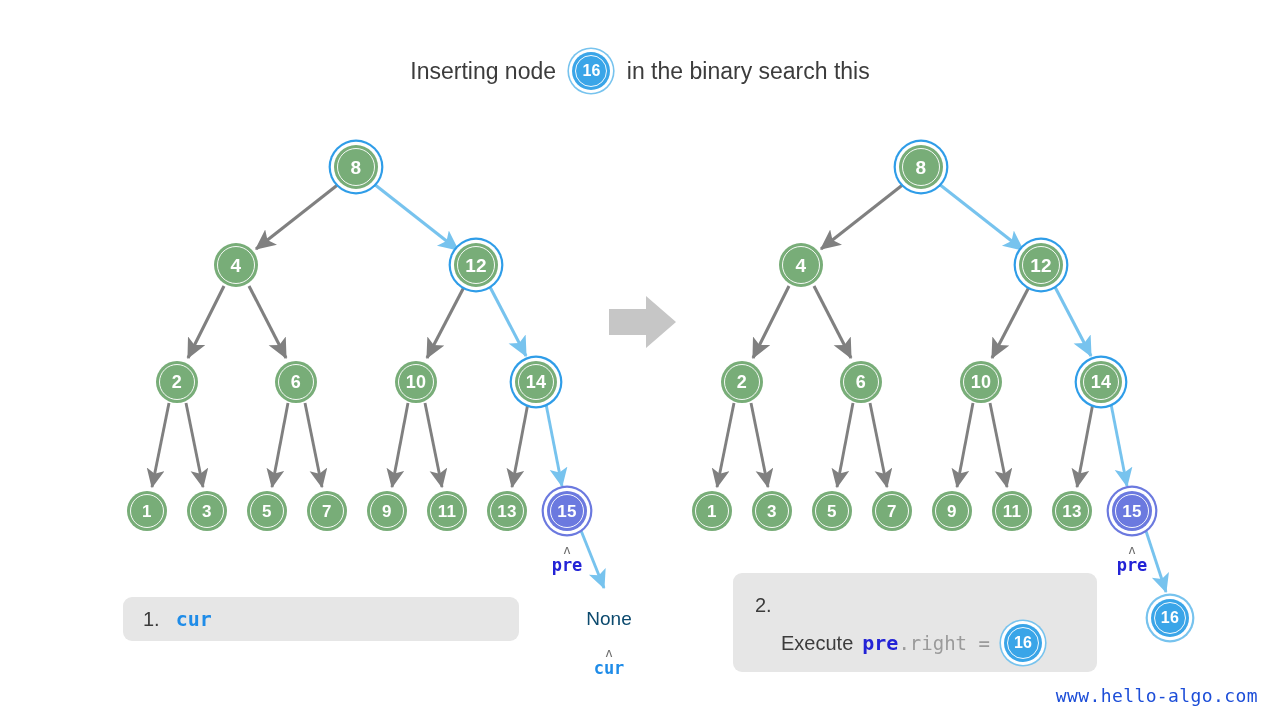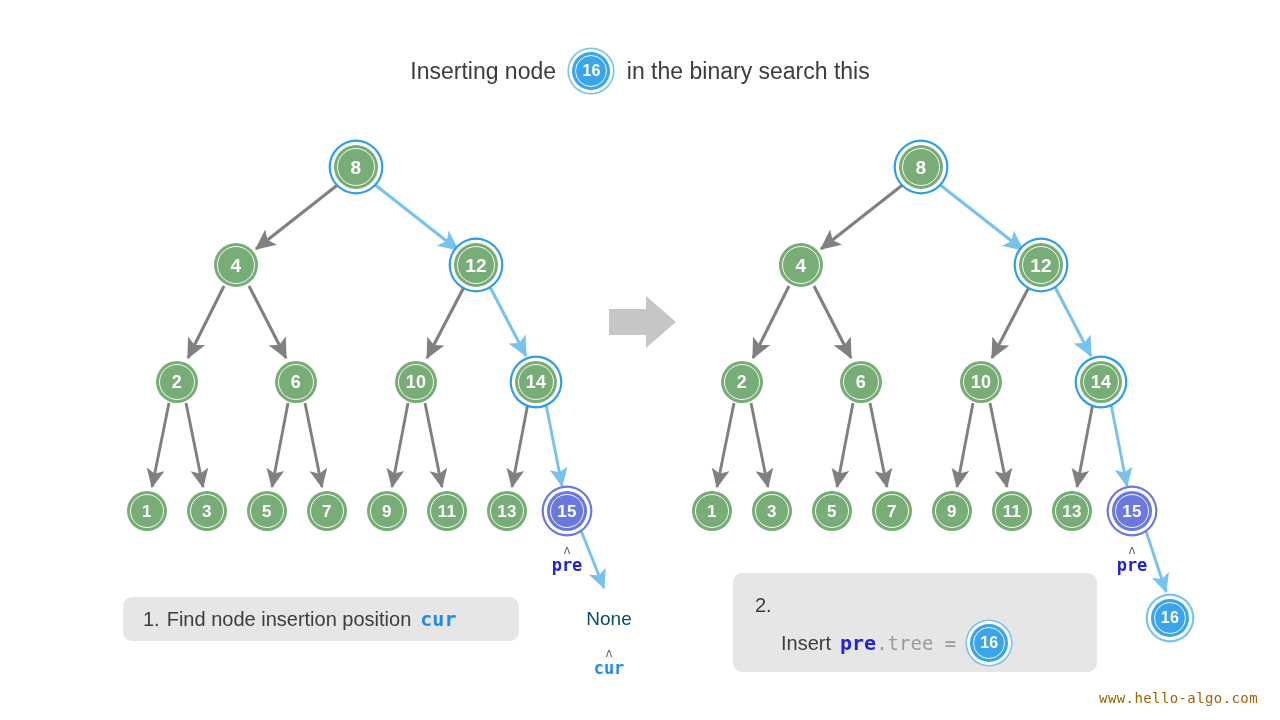--- a/index.html
+++ b/index.html
@@ -176,22 +176,22 @@
 
   
   .big-arrow { position: absolute; }
 
   
   .watermark {
     position: absolute;
     right: 22px;
     bottom: 14px;
     font-family: "DejaVu Sans Mono", "Liberation Mono", monospace;
-    font-size: 14px;
-    color: #a16207;
+    font-size: 18px;
+    color: #1d4ed8;
     letter-spacing: 0.4px;
     user-select: none;
   }
 </style>
 </head>
 <body>
 
 <div id="stage">
 
   <div class="title-bar">
@@ -317,21 +317,20 @@
 
     <div id="left-pointers">
         <div class="ptr pre" style="left: 527px; top: 545px; width: 80px;"><span class="caret">ʌ</span><span>pre</span></div>
         <div class="ptr cur" style="left: 569px; top: 648px; width: 80px;"><span class="caret">ʌ</span><span>cur</span></div>
       </div>
 
     <div class="caption" style="left:123px; top:597px; width:396px; height:44px; padding:0 20px;">
       <div class="line" style="height:44px;">
         <span>1.</span>
         <span style="width:7px;"></span>
-        <span>Find node insertion position</span>
         <span style="width:9px;"></span>
         <span class="kw-cur">cur</span>
       </div>
     </div>
   </div>
 
   <div>
 
     <div id="right-nodes">
         <div class="node r22 green ring-blue" style="left: 921px; top: 167px;">
@@ -386,24 +385,24 @@
     <div id="right-pointers">
         <div class="ptr pre" style="left: 1092px; top: 545px; width: 80px;"><span class="caret">ʌ</span><span>pre</span></div>
       </div>
 
     <div class="caption" style="left:733px; top:573px; width:364px; height:99px; padding:14px 22px;">
       <div class="line" style="height:36px;">
         <span>2.</span>
         <span style="width:7px;"></span>
       </div>
       <div class="line" style="height:40px; padding-left:26px;">
-        <span>Insert</span>
+        <span>Execute</span>
         <span style="width:9px;"></span>
         <span class="kw-pre">pre</span>
-        <span class="mono-dim">.tree =</span>
+        <span class="mono-dim">.right =</span>
         <span style="width:14px;"></span>
         <span class="chip">
           <span>16</span>
         </span>
       </div>
     </div>
   </div>
 
   <div class="watermark">www.hello-algo.com</div>
 </div>

